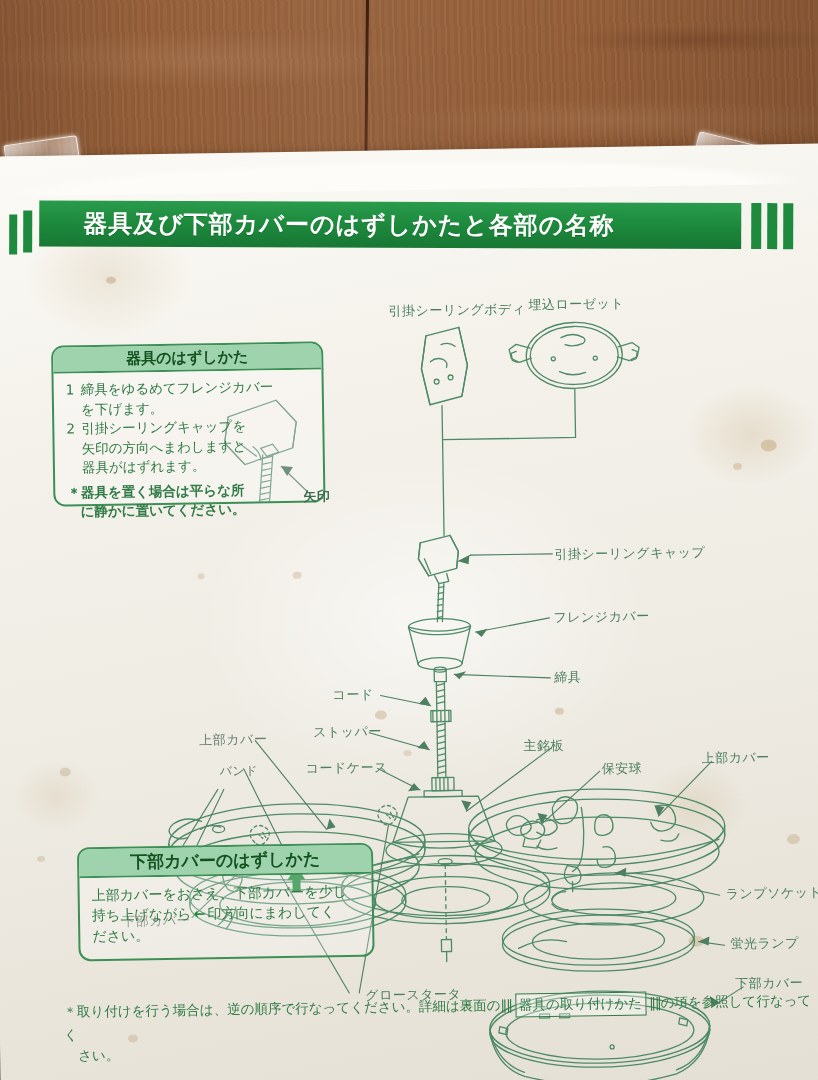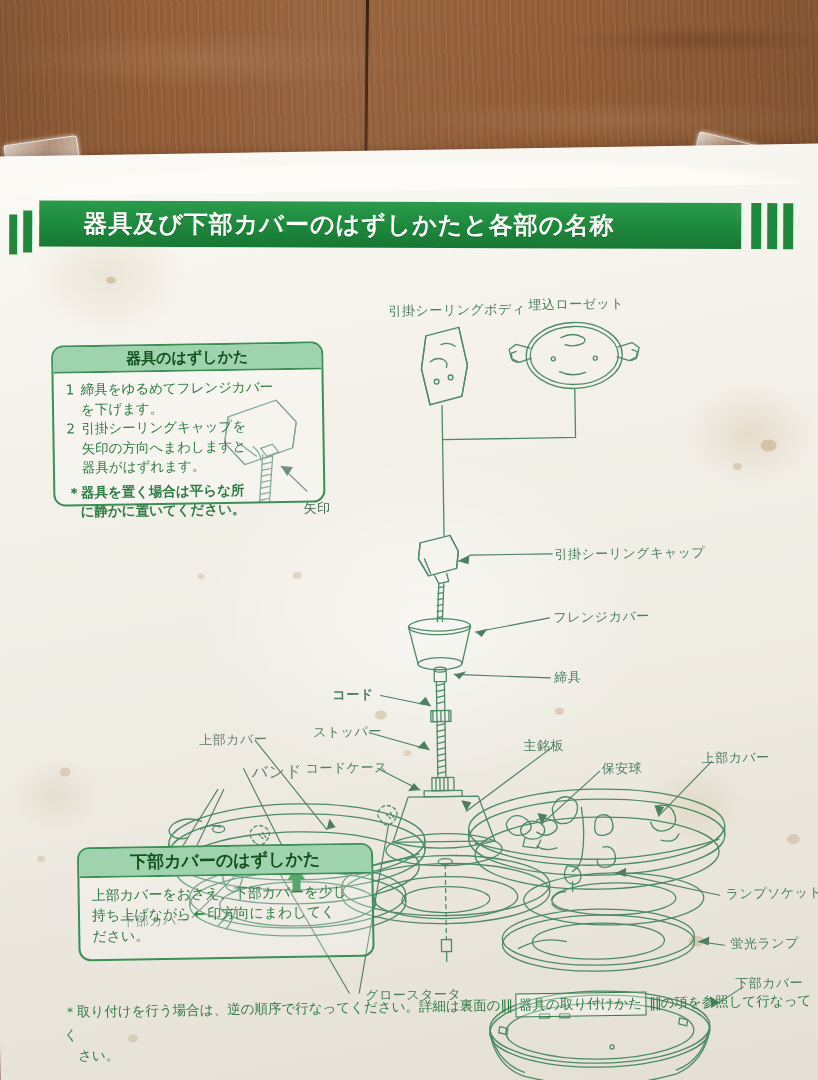--- a/index.html
+++ b/index.html
@@ -101,21 +101,21 @@
   #box-bottom{left:80px;top:692px;width:292px;height:110px;}
   #box-bottom .ibox-head{height:27px;font-size:17px;}
   #box-bottom .ibox-body{font-size:14px;}
 
   
   #diagram{position:absolute;left:0;top:0;width:852px;height:950px;}
   .lbl{
     position:absolute;color:#4b7f5e;font-size:13px;white-space:nowrap;
     letter-spacing:0.5px;
   }
-  .lbl.sm{font-size:16px;margin-left:32px;}
+  .lbl.sm{font-size:12px;}
   .lbl.grey{color:#6a7d72;}
 
   
   #footer{position:absolute;left:64px;top:845px;width:760px;color:#2f7a45;font-size:13.5px;line-height:1.6;}
   #footer .boxedref{
     border:1px solid #2f7a45;padding:0 3px;margin:0 3px;display:inline-block;
     background:rgba(255,255,255,0.35);
   }
   #footer .tick{letter-spacing:-1px;}
   #footer .l2{padding-left:14px;}
@@ -429,21 +429,21 @@
         <path d="M186 692 L222 636"></path>
         <path d="M200 692 L228 636"></path>
       </g>
     </svg>
 
     <div class="lbl" style="left:400px;top:152px;">引掛シーリングボディ</div>
     <div class="lbl" style="left:540px;top:148px;">埋込ローゼット</div>
     <div class="lbl" style="left:562px;top:398px;">引掛シーリングキャップ</div>
     <div class="lbl" style="left:560px;top:461px;">フレンジカバー</div>
     <div class="lbl" style="left:560px;top:521px;">締具</div>
-    <div class="lbl" style="left:338px;top:535px;font-weight:bold;">コード</div>
+    <div class="lbl" style="left:338px;top:535px;">コード</div>
     <div class="lbl" style="left:318px;top:572px;">ストッパー</div>
     <div class="lbl" style="left:310px;top:608px;">コードケース</div>
     <div class="lbl" style="left:528px;top:589px;">主銘板</div>
     <div class="lbl" style="left:590px;top:613px;margin-left:16px;">保安球</div>
     <div class="lbl" style="left:706px;top:604px;">上部カバー</div>
     <div class="lbl grey" style="left:204px;top:578px;">上部カバー</div>
     <div class="lbl grey sm" style="left:224px;top:610px;">バンド</div>
     <div class="lbl grey" style="left:124px;top:758px;">下部カバー</div>
     <div class="lbl" style="left:366px;top:836px;">グロースタータ</div>
     <div class="lbl" style="left:728px;top:740px;">ランプソケット</div>
@@ -461,21 +461,21 @@
         <div class="num-line">
           <span class="num">2</span>
           <span>引掛シーリングキャップを</span>
         </div>
         <div class="cont">矢印の方向へまわしますと</div>
         <div class="cont">器具がはずれます。</div>
         <div class="star-line">＊器具を置く場合は平らな所</div>
         <div class="star-line cont" style="margin-top:0;padding-left:13px;">に静かに置いてください。</div>
       </div>
     </div>
-    <div class="lbl" style="left:312px;top:348px;color:#3f6b52;font-weight:400;">矢印</div>
+    <div class="lbl" style="left:312px;top:336px;color:#3f6b52;font-weight:700;">矢印</div>
 
     <div class="ibox" id="box-bottom">
       <div class="ibox-head">下部カバーのはずしかた</div>
       <div class="ibox-body">
         <div>上部カバーをおさえ、下部カバーを少し</div>
         <div>
           <span>持ち上げながら</span><span style="font-weight:700;color:#1f8a3c;padding:0 2px;">←</span><span>印方向にまわしてく</span>
         </div>
         <div>ださい。</div>
       </div>

